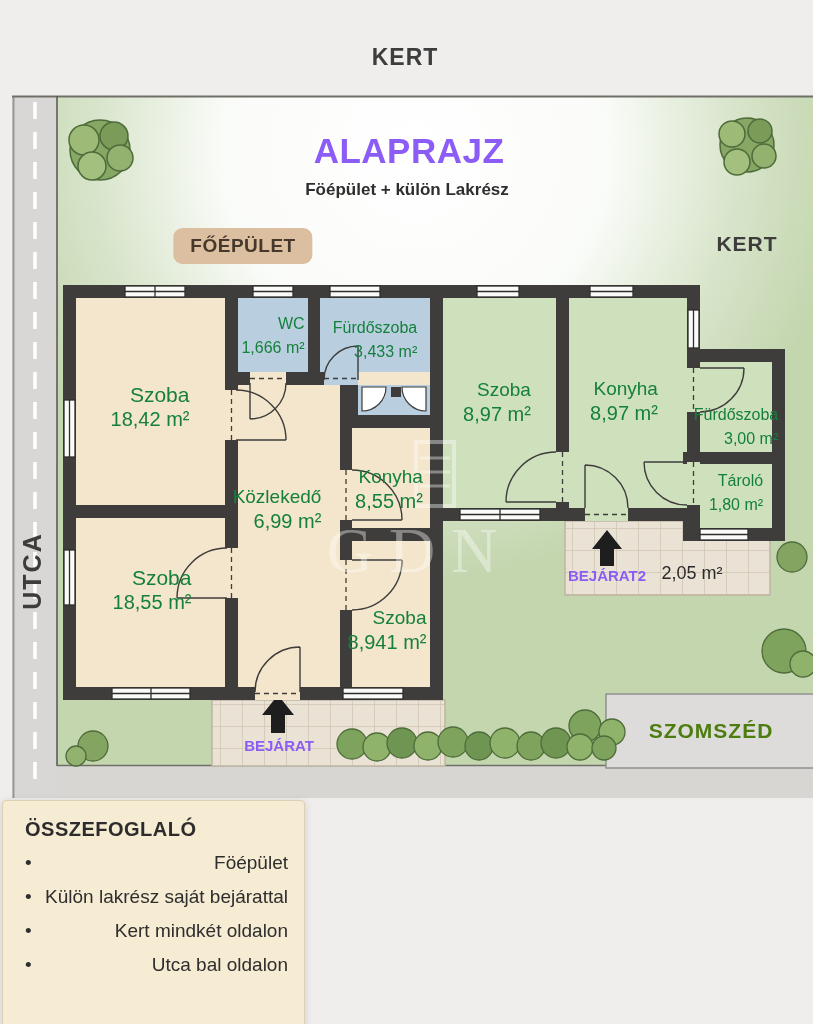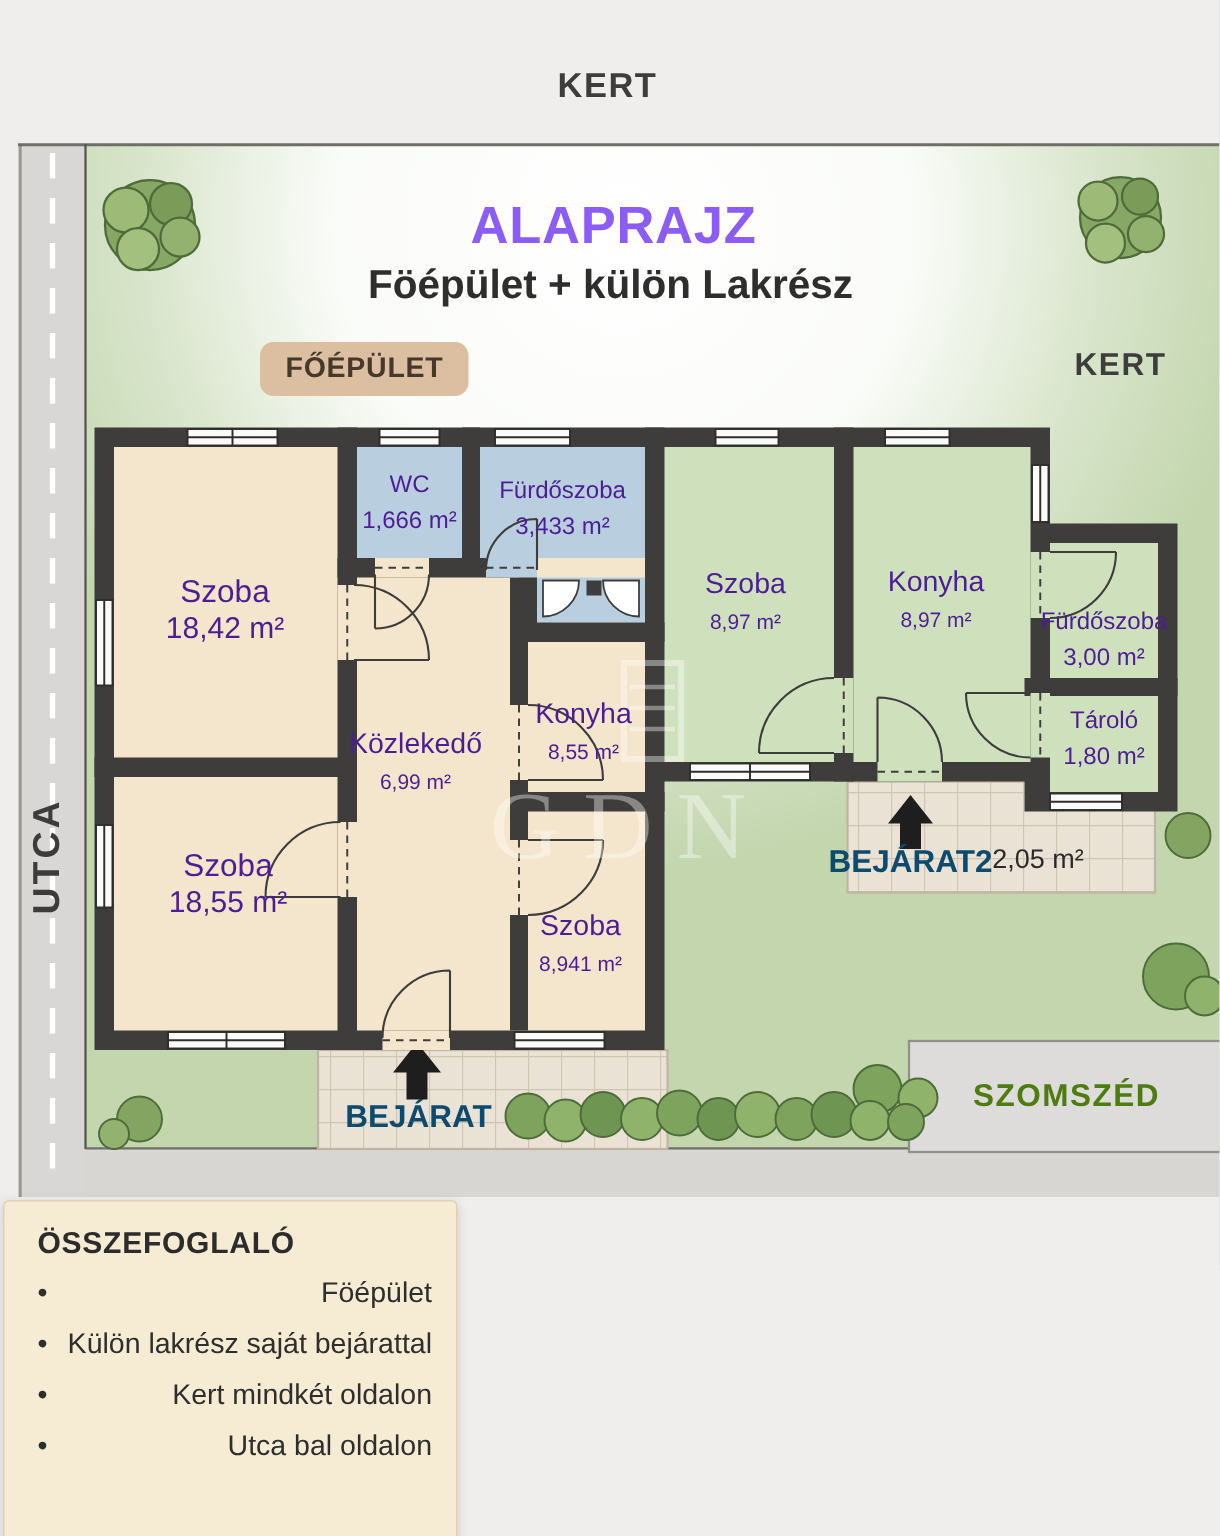--- a/index.html
+++ b/index.html
@@ -3,36 +3,36 @@
 <meta charset="utf-8">
 <style>
   html,body{margin:0;padding:0;background:#f0eeec;}
   #stage{position:relative;width:813px;height:1024px;overflow:hidden;
          font-family:"Liberation Sans", sans-serif;background:#f0eeec;}
   #planSvg{position:absolute;left:0;top:0;}
   .lbl{position:absolute;transform:translate(-50%,-50%);white-space:nowrap;
        color:#383838;pointer-events:none;}
   .kert-top{font-size:23px;font-weight:bold;letter-spacing:1px;color:#3d3d3d;}
   .title{font-size:35px;font-weight:bold;color:#8b5cf6;letter-spacing:.5px;}
-  .subtitle{font-size:27px;font-weight:bold;color:#2e2e2e;}
+  .subtitle{font-size:17px;font-weight:bold;color:#2e2e2e;}
   .badge{position:absolute;transform:translate(-50%,-50%);padding:7px 17px;
          border-radius:9px;font-size:19px;font-weight:bold;letter-spacing:.5px;}
   .badge-main{background:#dcbfa0;color:#46382a;text-align:right;}
   .badge-sep{background:#a9bf90;color:#35402a;}
   .kert-side{font-size:21px;font-weight:bold;color:#3d3d3d;letter-spacing:1px;}
   .utca{font-size:25px;font-weight:bold;letter-spacing:2px;color:#3c3c3c;
         transform:translate(-50%,-50%) rotate(-90deg);}
-  .room{position:absolute;transform:translate(-50%,-50%);text-align:center;
-        color:#4c1d95;pointer-events:none;}
+  .room{position:absolute;transform:translate(-50%,-50%);text-align:right;
+        color:#15803d;pointer-events:none;}
   .room .rname{font-weight:500;}
   .rm-lg .rname{font-size:21px;} .rm-lg .rarea{font-size:20px;}
-  .rm-md .rname{font-size:19px;} .rm-md .rarea{font-size:14px;}
+  .rm-md .rname{font-size:19px;} .rm-md .rarea{font-size:20px;}
   .rm-sm .rname{font-size:16px;} .rm-sm .rarea{font-size:16px;}
   .room div{line-height:24px;}
-  .entr{font-size:21px;font-weight:bold;color:#0c4a6e;}
+  .entr{font-size:15px;font-weight:bold;color:#8b5cf6;}
   .entr-area{font-size:18px;font-weight:500;color:#2a2a2a;}
   .szomszed{font-size:21px;font-weight:bold;color:#4d7c0f;letter-spacing:1px;}
   #summaryCard{position:absolute;left:2px;top:800px;width:303px;height:252px;
         background:#f6ebd3;border:1px solid #ddd0b6;border-radius:4px;
         box-shadow:0 2px 8px rgba(0,0,0,.14);box-sizing:border-box;
         padding:17px 16px 12px 22px;}
   #summaryCard h3{margin:0 0 8px 0;font-size:20px;font-weight:bold;
         color:#2c2c2c;letter-spacing:.5px;}
   #summaryCard ul{list-style:none;margin:0;padding:0;text-align:right;}
   #summaryCard li{position:relative;padding-left:18px;font-size:19px;

